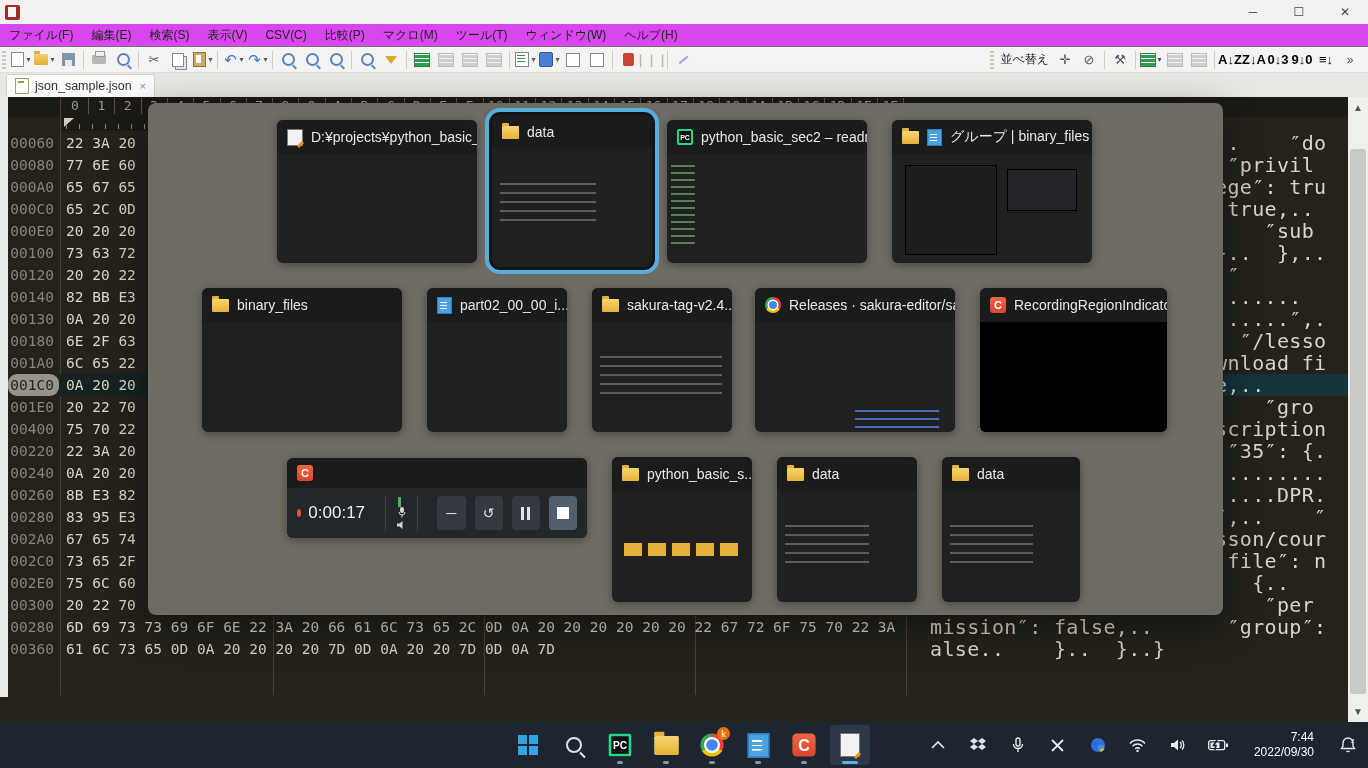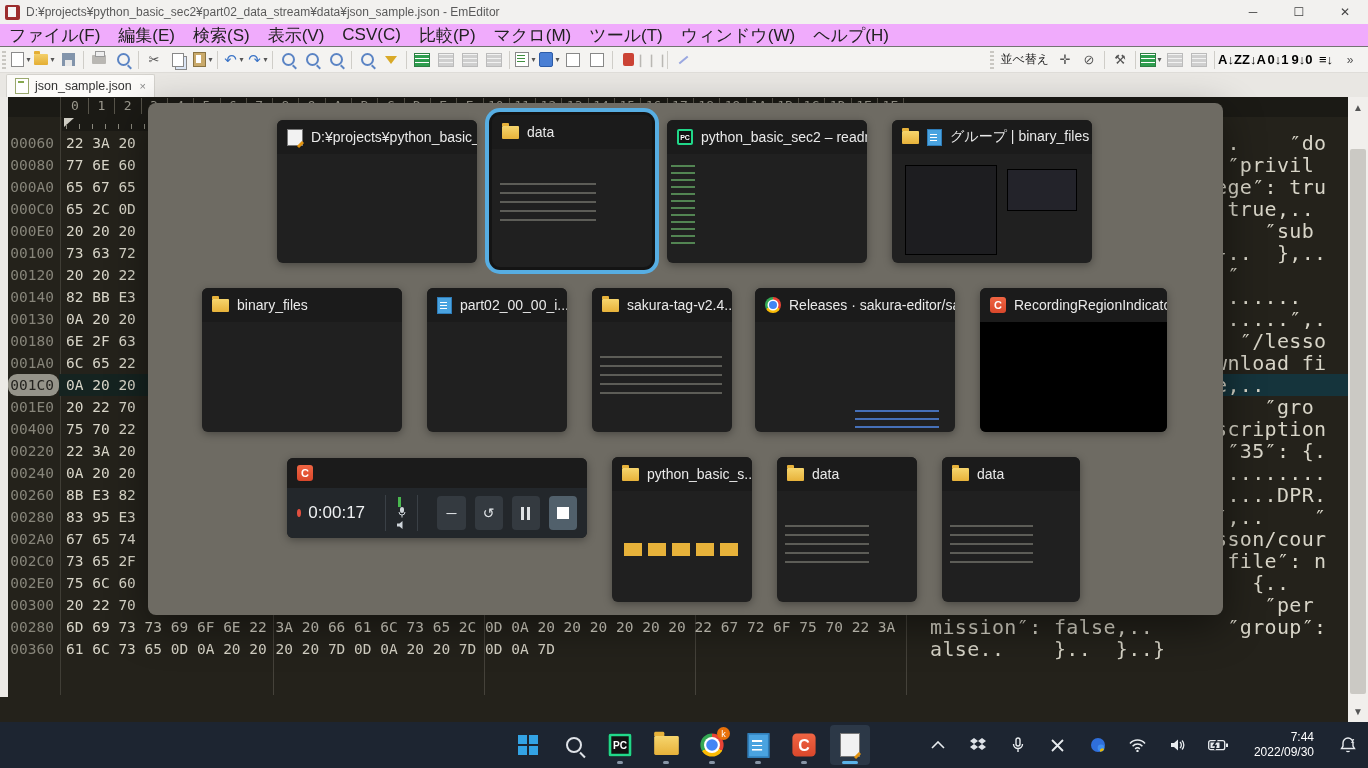--- a/index.html
+++ b/index.html
@@ -5,22 +5,22 @@
   html,body{margin:0;padding:0;background:#000;}
   #stage{position:relative;width:1368px;height:768px;overflow:hidden;
          font-family:"Liberation Sans",sans-serif;background:#24221b;}
   
   #titlebar{position:absolute;left:0;top:0;width:100%;height:24px;background:#f2f1ef;
             display:flex;align-items:center;font-size:12px;color:#5a5a5a;}
   .appico{width:15px;height:15px;margin:0 6px 0 5px;position:relative;background:#9c2d2d;border-radius:2px;}
   .appico::after{content:"";position:absolute;left:3px;top:2px;width:8px;height:10px;background:#f5f5f5;}
   .wbtns{margin-left:auto;display:flex;height:100%;}
   .wbtn{width:46px;height:100%;display:flex;align-items:center;justify-content:center;color:#444;font-size:12px;}
-  #menubar{position:absolute;left:0;top:24px;width:100%;height:22px;background:#f0abfc;
-           display:flex;align-items:center;font-size:17px;color:#222;border-bottom:3px solid #737373;}
+  #menubar{position:absolute;left:0;top:24px;width:100%;height:22px;background:#d946ef;
+           display:flex;align-items:center;font-size:12px;color:#222;border-bottom:3px solid #737373;}
   #menubar .mi{padding:2px 9px;}
   #toolbar{position:absolute;left:0;top:47px;width:100%;height:25px;background:#f4f3f1;
            display:flex;align-items:center;border-bottom:1px solid #dfddd9;}
   #toolbar .sep{width:1px;height:18px;background:#cfcdc8;margin:0 3px;}
   #toolbar .grip{width:4px;height:18px;margin:0 2px;background:repeating-linear-gradient(0deg,#c9c7c2 0 2px,transparent 2px 4px);}
   .tbi{height:22px;min-width:22px;display:flex;align-items:center;justify-content:center;border-radius:2px;padding:0 1px;}
   .tbi .arr{font-size:8px;color:#555;margin-left:1px;}
   .gl{width:16px;height:16px;display:flex;align-items:center;justify-content:center;font-size:13px;position:relative;}
   .g-page{background:#fff;border:1px solid #8b8b8b;width:11px;height:13px;}
   .g-folder{background:linear-gradient(#f3cf6a,#e4ae33);width:14px;height:11px;border-radius:1px;position:relative;}
@@ -186,21 +186,20 @@
   #clock{text-align:right;font-size:12px;line-height:15px;color:#fff;margin:0 6px 0 8px;}
   svg{display:block;}
 </style>
 </head>
 <body>
 
 <div id="stage">
 
   <div id="titlebar">
     <span class="appico"></span>
-    <span>D:¥projects¥python_basic_sec2¥part02_data_stream¥data¥json_sample.json - EmEditor</span>
     <div class="wbtns">
       <span class="wbtn">─</span>
       <span class="wbtn">☐</span>
       <span class="wbtn">✕</span>
     </div>
   </div>
 
   <div id="menubar">
       <span class="mi">ファイル(F)</span>
       <span class="mi">編集(E)</span>
@@ -407,21 +406,21 @@
               <span class="g-sort">A↓Z</span>
             </span>
           </span>
           <span class="tbi">
             <span class="gl">
               <span class="g-sort">Z↓A</span>
             </span>
           </span>
           <span class="tbi">
             <span class="gl">
-              <span class="g-sort">0↓1</span>
+              <span class="g-sort">0↓3</span>
             </span>
           </span>
           <span class="tbi">
             <span class="gl">
               <span class="g-sort">9↓0</span>
             </span>
           </span>
           <span class="tbi">
             <span class="gl">
               <span class="g-sort">≡↓</span>

